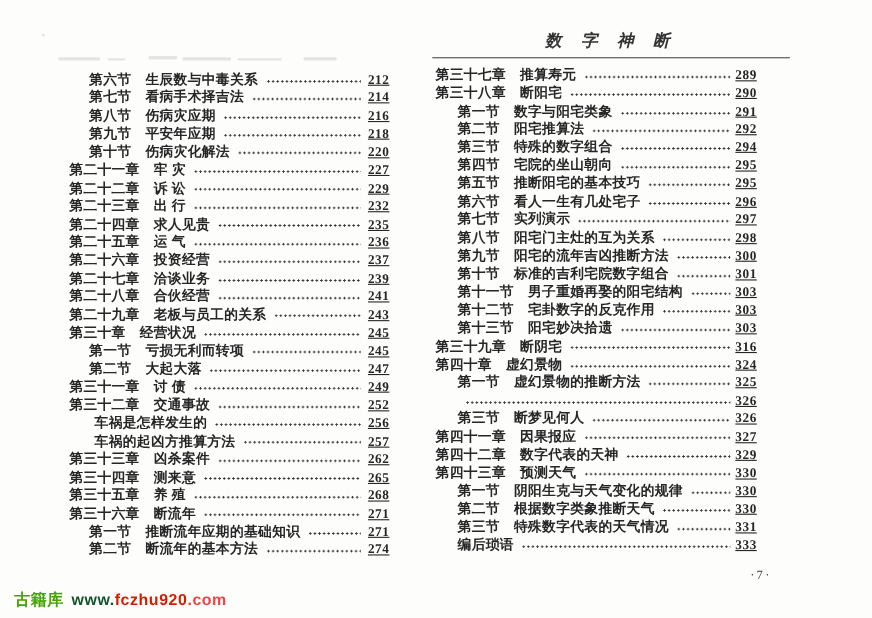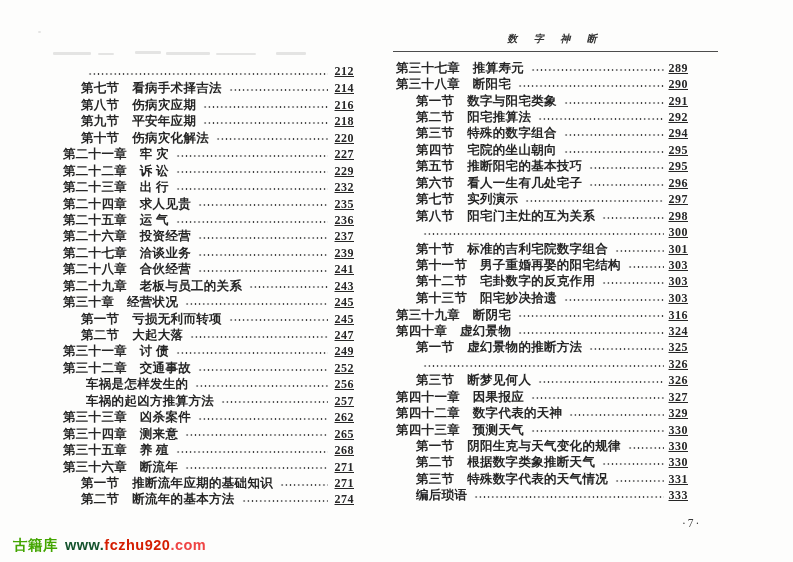--- a/index.html
+++ b/index.html
@@ -46,21 +46,21 @@
   }
 
   
   .page-header {
     position: absolute; left: 393px; top: 28px; width: 325px;
     text-align: center; padding-bottom: 5px;
     border-bottom: 1.5px solid #4c4c4c;
   }
   .book-title {
     font-style: italic; font-weight: 600;
-    font-size: 10px; letter-spacing: 7px; color: #333;
+    font-size: 15px; letter-spacing: 7px; color: #333;
   }
 
   
   .folio {
     position: absolute; left: 682px; top: 517px;
     font-size: 11.5px; letter-spacing: 2px; color: #3a3a3a;
   }
 
   
   .watermark {
@@ -84,20 +84,21 @@
       <div class="artifact" style="left: 98px; top: 53px; width: 16px; height: 2px;"></div>
       <div class="artifact" style="left: 135px; top: 51px; width: 26px; height: 2.5px;"></div>
       <div class="artifact" style="left: 166px; top: 52px; width: 44px; height: 2.5px;"></div>
       <div class="artifact" style="left: 216px; top: 53px; width: 40px; height: 2px;"></div>
       <div class="artifact" style="left: 276px; top: 52px; width: 30px; height: 2.5px;"></div>
       <div class="artifact" style="left: 38px; top: 31px; width: 3px; height: 2px;"></div>
     </div>
 
   <div class="toc-col" id="left-toc">
       <div class="toc-row section">
+        <span class="toc-label">第六节　生辰数与中毒关系</span>
         <span class="leader"></span>
         <span class="pagenum">212</span>
       </div>
       <div class="toc-row section">
         <span class="toc-label">第七节　看病手术择吉法</span>
         <span class="leader"></span>
         <span class="pagenum">214</span>
       </div>
       <div class="toc-row section">
         <span class="toc-label">第八节　伤病灾应期</span>
@@ -274,20 +275,21 @@
         <span class="toc-label">第七节　实列演示</span>
         <span class="leader"></span>
         <span class="pagenum">297</span>
       </div>
       <div class="toc-row section">
         <span class="toc-label">第八节　阳宅门主灶的互为关系</span>
         <span class="leader"></span>
         <span class="pagenum">298</span>
       </div>
       <div class="toc-row section">
+        <span class="toc-label">第九节　阳宅的流年吉凶推断方法</span>
         <span class="leader"></span>
         <span class="pagenum">300</span>
       </div>
       <div class="toc-row section">
         <span class="toc-label">第十节　标准的吉利宅院数字组合</span>
         <span class="leader"></span>
         <span class="pagenum">301</span>
       </div>
       <div class="toc-row section">
         <span class="toc-label">第十一节　男子重婚再娶的阳宅结构</span>

